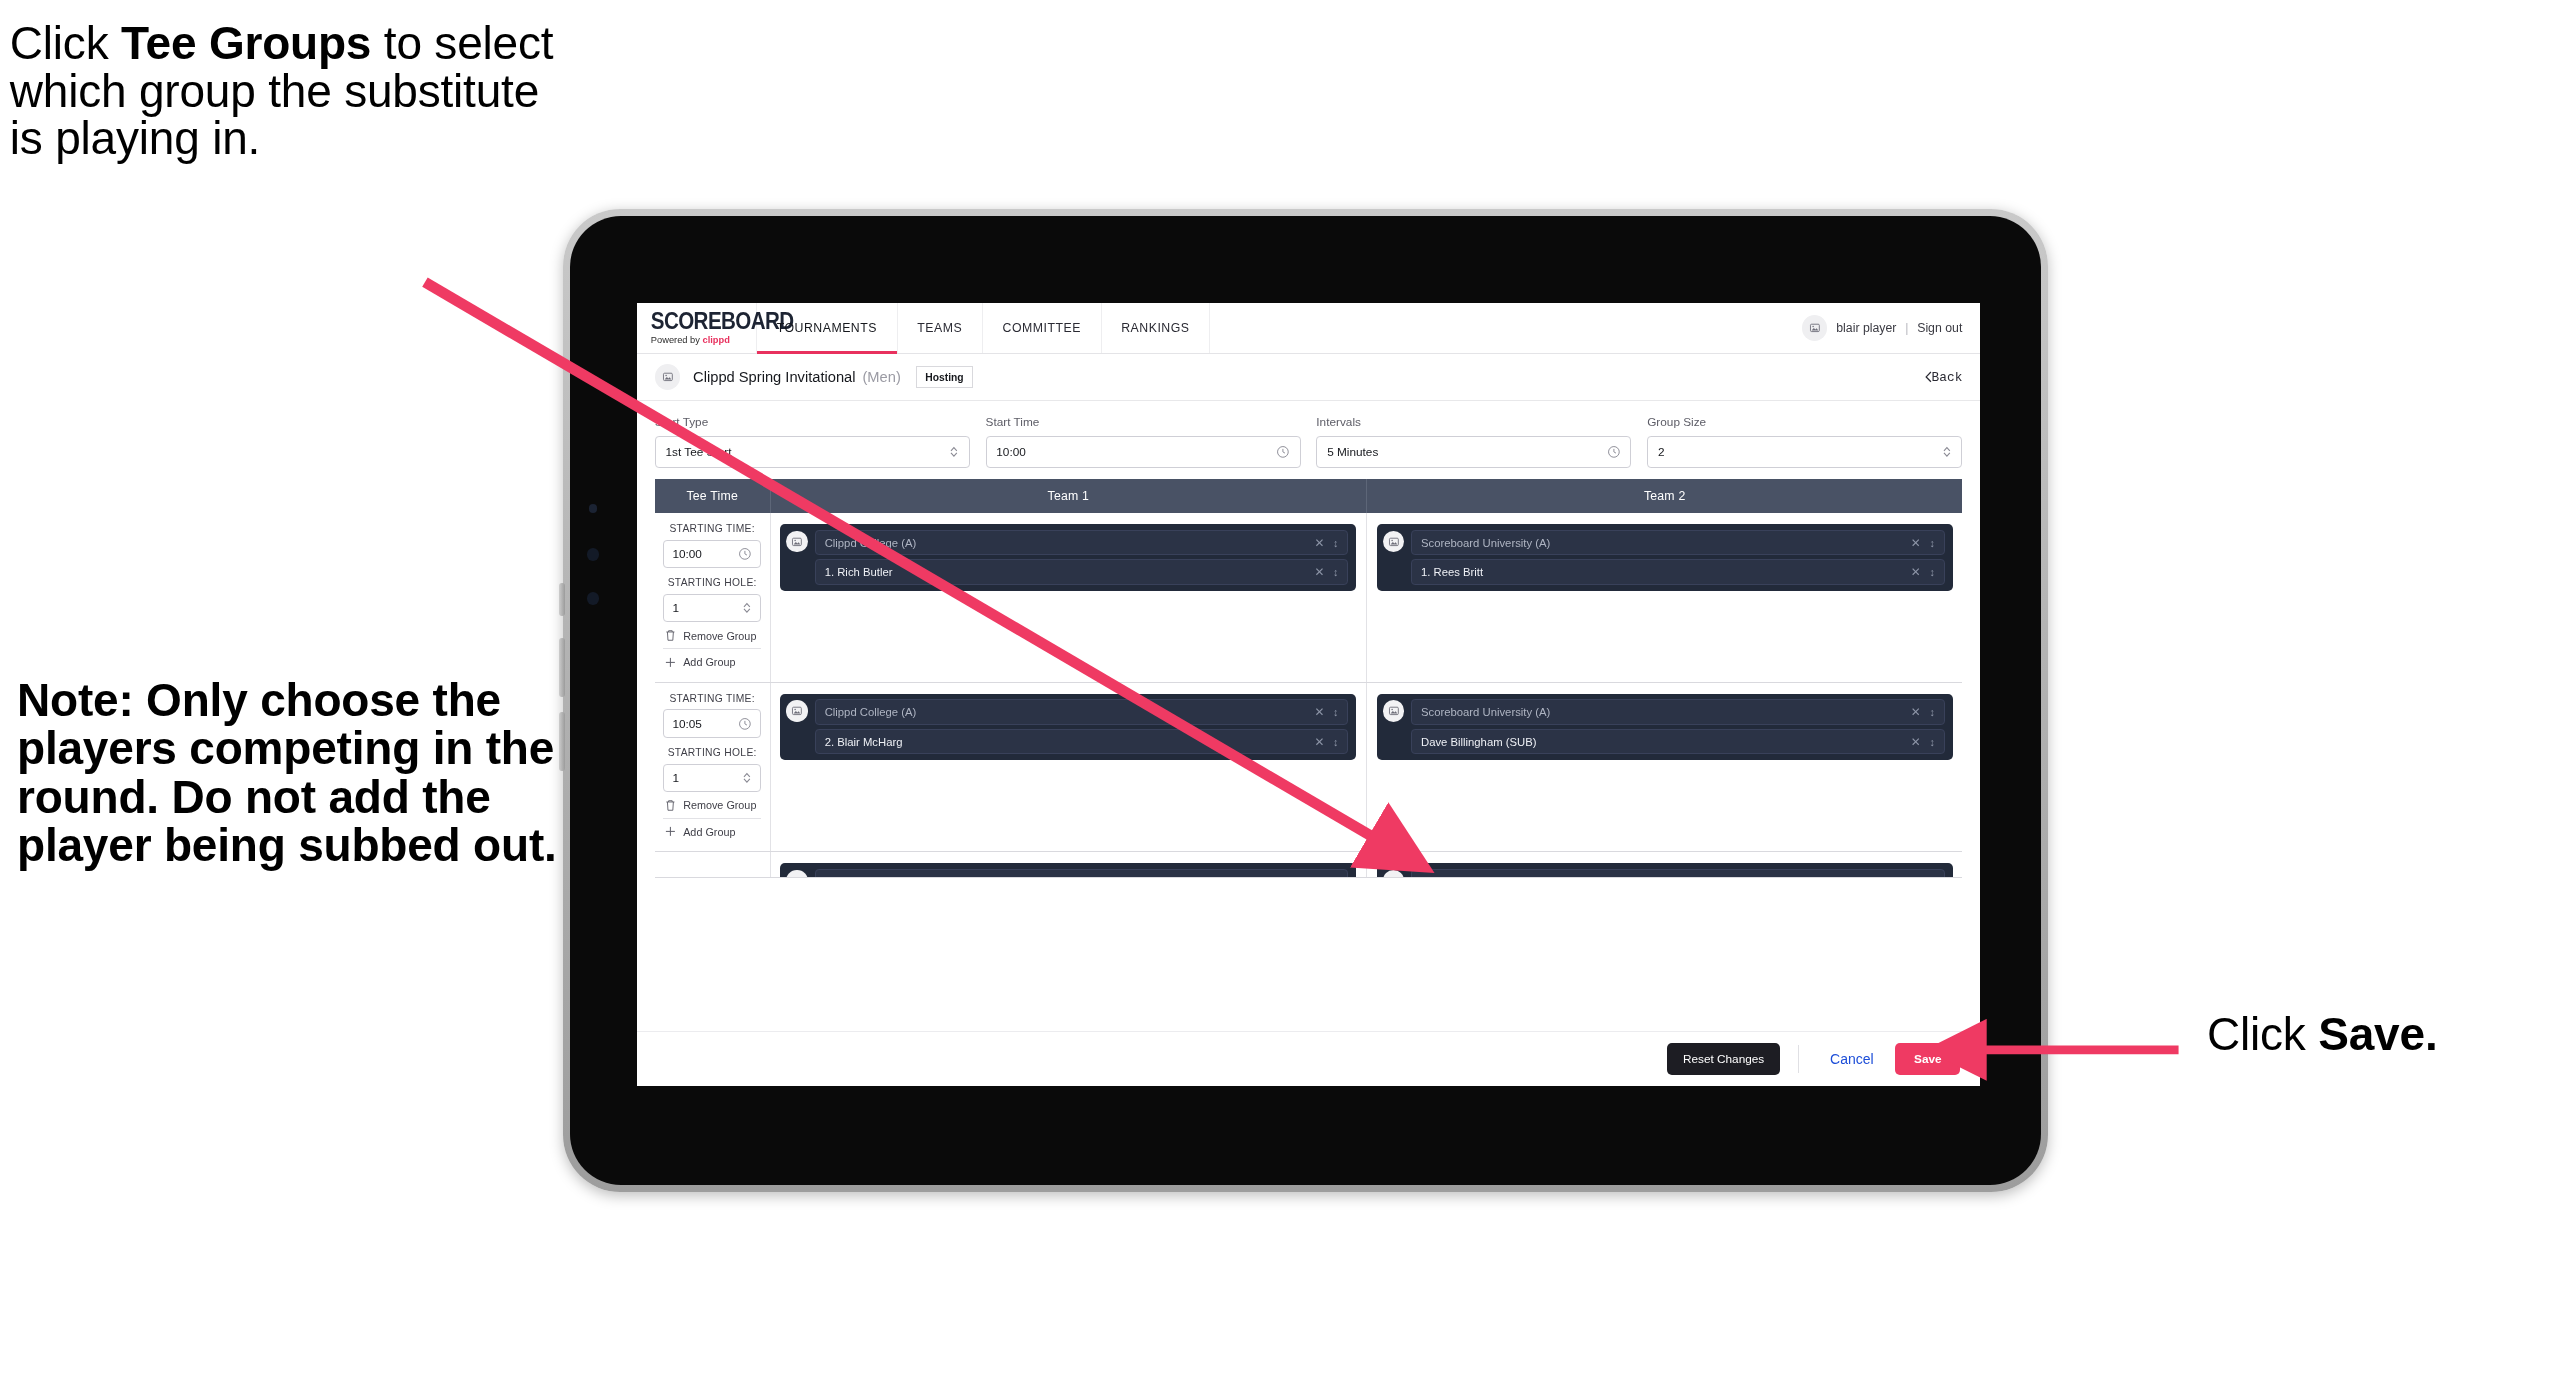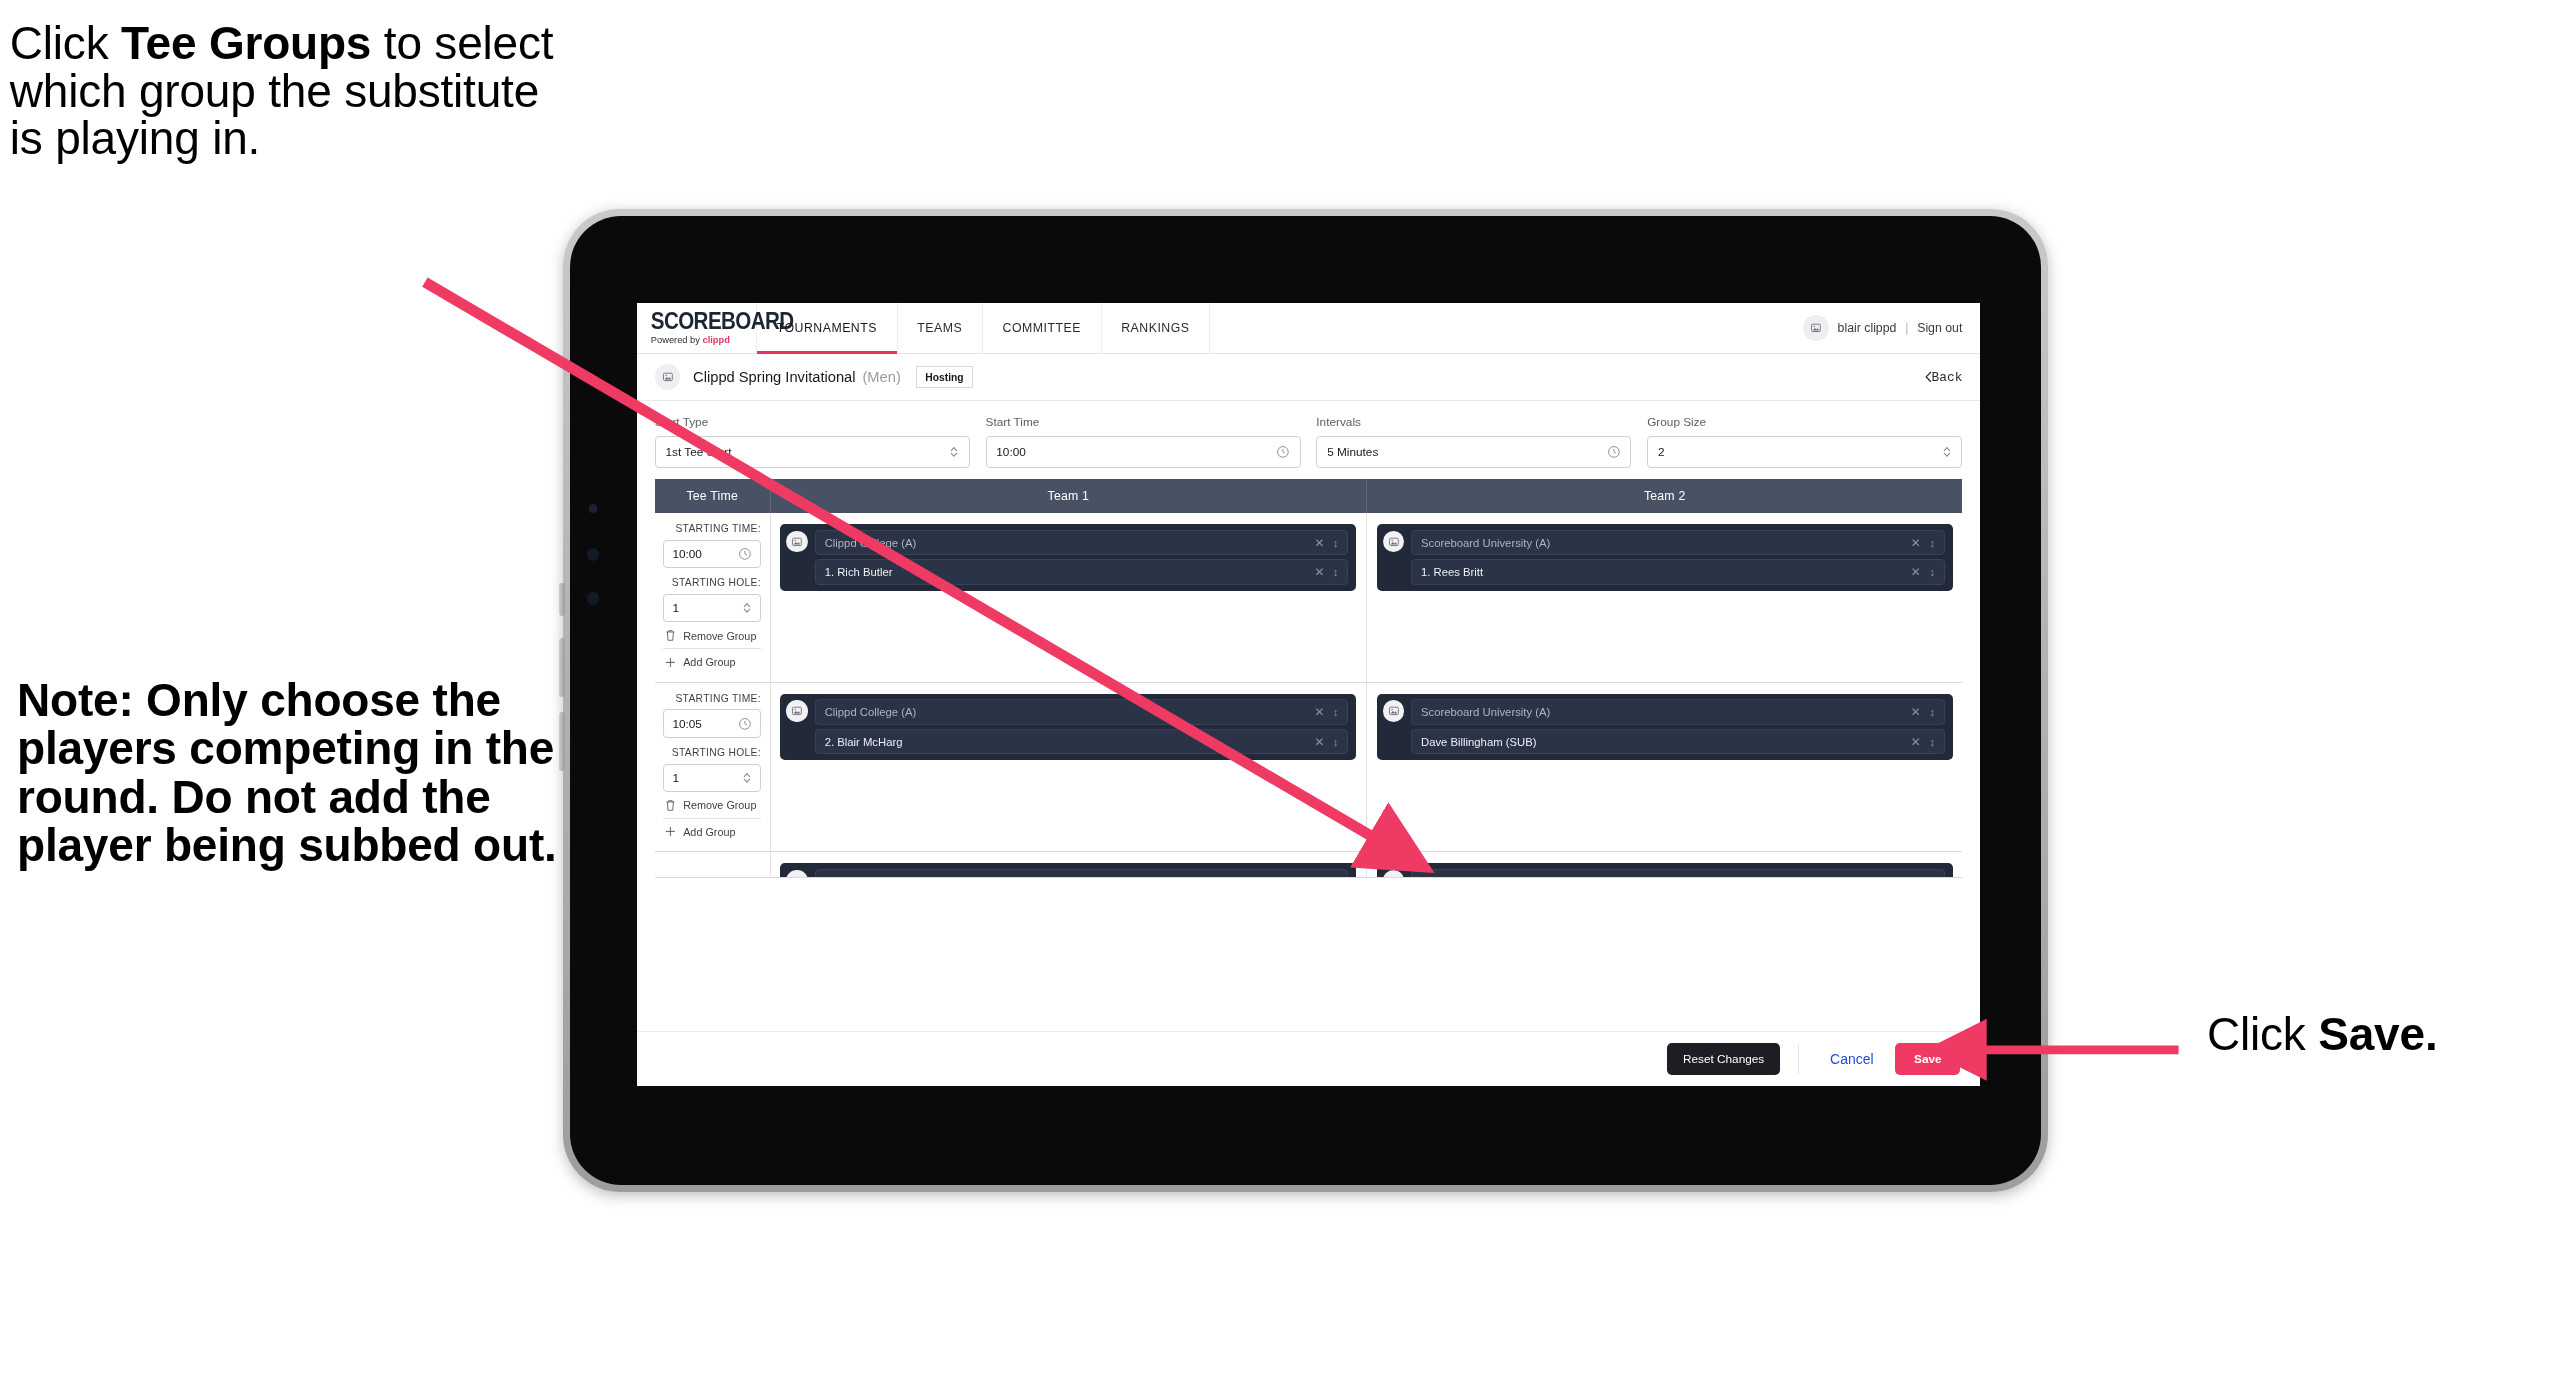--- a/index.html
+++ b/index.html
@@ -146,21 +146,21 @@
     color: #fff; font-size: 12.3px; text-align: center;
     padding: 9.8px 0; letter-spacing: 0.2px;
   }
   .th.tee { width: 116px; border-right: 1px solid #5d6678; }
   .th.team { flex: 1; border-right: 1px solid #5d6678; }
   .th.team:last-child { border-right: none; }
 
   .grow { display: flex; border-bottom: 1px solid #d9d9de; background: #fff; }
   .teecell {
     width: 116px; border-right: 1px solid #e2e2e6;
-    padding: 9.8px 8.8px 7.9px 8.8px; display: flex; flex-direction: column; align-items: flex-end;
+    padding: 9.8px 8.8px 7.9px 8.8px; display: flex; flex-direction: column; align-items: center;
   }
   .tee-label { font-size: 10.3px; color: #3e3e47; letter-spacing: 0.3px; margin-bottom: 5.9px; text-align: center; }
   .tee-input {
     width: 100%; height: 28.5px; border: 1px solid #cfcfd6; border-radius: 3.9px;
     display: flex; align-items: center; padding: 0 7.9px; font-size: 11.8px; color: #16181d;
   }
   .tee-input .val { flex: 1; }
   .tee-label2 { font-size: 10.3px; color: #3e3e47; letter-spacing: 0.3px; margin: 8.8px 0 5.9px 0; }
   .grp-action {
     width: 100%; display: flex; align-items: center; gap: 6.9px;
@@ -253,21 +253,21 @@
         <div class="navtab">RANKINGS</div>
       </div>
       <div class="nav-right">
         <div class="avatar">
           <svg class="ic-img" viewBox="0 0 16 16">
             <rect x="2" y="3" width="12" height="10" rx="1.5" fill="none" stroke="#6d6d78" stroke-width="1.2"></rect>
             <path d="M3.4 11.6 L6.6 8.2 L8.6 10.3 L10.4 8.6 L12.6 11.6 Z" fill="#6d6d78"></path>
             <circle cx="5.6" cy="6" r="1" fill="#6d6d78"></circle>
           </svg>
         </div>
-        <span>blair clippd</span>
+        <span>blair player</span>
         <span class="divider-v">|</span>
         <span class="signout">Sign out</span>
       </div>
     </div>
 
     <div class="subhead">
       <div class="sub-avatar">
         <svg class="ic-img" viewBox="0 0 16 16">
           <rect x="2" y="3" width="12" height="10" rx="1.5" fill="none" stroke="#6d6d78" stroke-width="1.2"></rect>
           <path d="M3.4 11.6 L6.6 8.2 L8.6 10.3 L10.4 8.6 L12.6 11.6 Z" fill="#6d6d78"></path>

